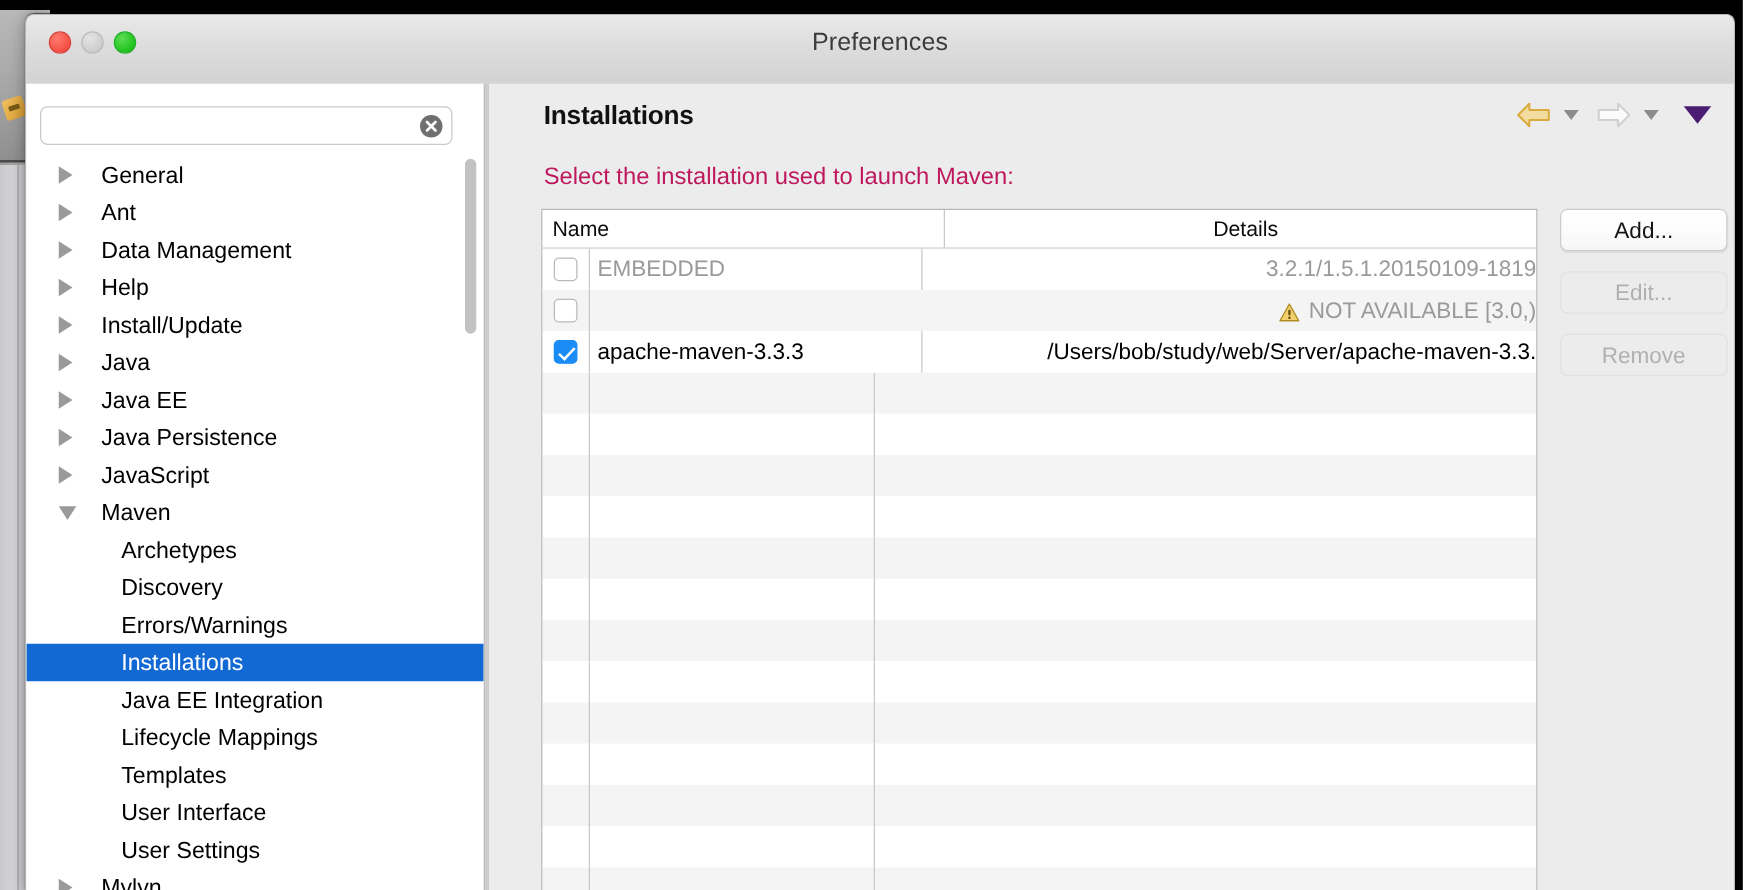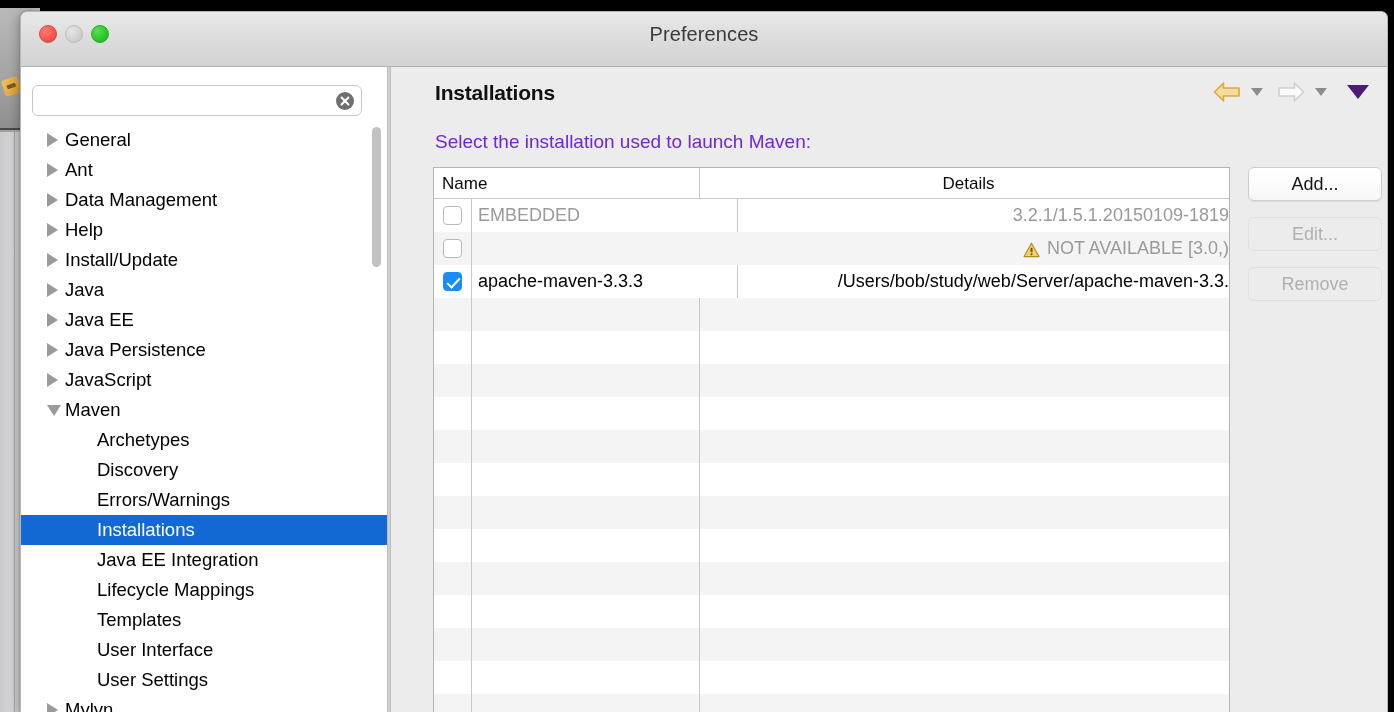--- a/index.html
+++ b/index.html
@@ -161,21 +161,21 @@
   }
   .tree-row {
     position: relative;
     height: 30px;
     line-height: 30px;
     font-size: 18.5px;
     color: #000000;
     white-space: nowrap;
     cursor: default;
   }
-  .tree-row.level0 { padding-left: 44px; }
+  .tree-row.level0 { padding-left: 60px; }
   .tree-row.level1 { padding-left: 76px; }
   .tree-row.selected {
     background: #1269d3;
     color: #ffffff;
   }
   .twisty {
     position: absolute;
     left: 26px; top: 0;
     width: 14px; height: 30px;
     display: flex; align-items: center;
@@ -263,21 +263,21 @@
     border-right: 11px solid transparent;
     border-top: 14px solid #4a1c72;
     margin-left: 10px;
     margin-right: 0;
   }
 
   #instruction {
     position: absolute;
     left: 42px; top: 64px;
     font-size: 19px;
-    color: #6d28d9;
+    color: #be185d;
   }
 
   
   #table-wrap {
     position: absolute;
     left: 40px; top: 100px;
     width: 797px; height: 557px;
     border: 1px solid #b4b4b4;
     background: #ffffff;
     overflow: hidden;
@@ -289,21 +289,21 @@
     border-bottom: 1px solid #c8c8c8;
     position: relative;
   }
   .th {
     font-size: 17px;
     color: #0a0a0a;
     line-height: 31px;
     padding-left: 8px;
     position: relative;
   }
-  .th.name    { width: 266px; border-right: 1px solid #c8c8c8; }
+  .th.name    { width: 322px; border-right: 1px solid #c8c8c8; }
   .th.details { flex: 1; text-align: center; }
 
   .trow {
     display: flex;
     height: 33px;
     align-items: center;
     position: relative;
   }
   .trow.odd  { background: #ffffff; }
   .trow.even { background: #f4f4f4; }

